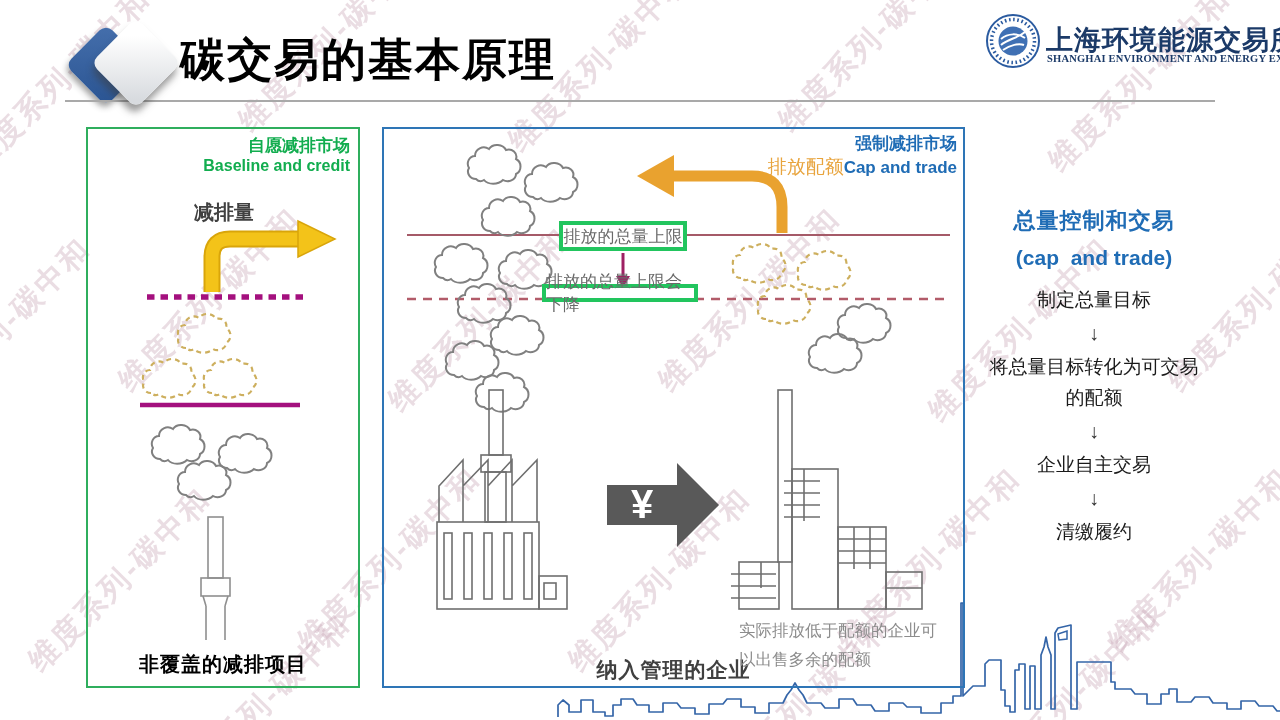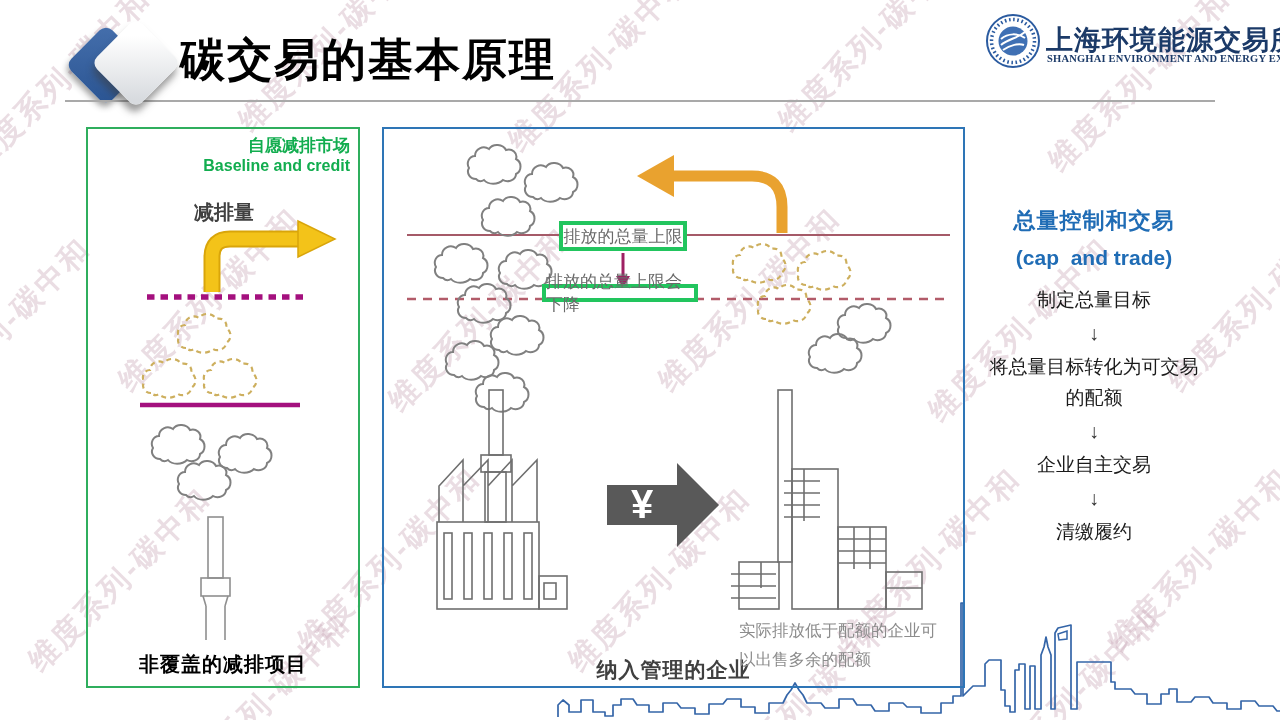--- a/index.html
+++ b/index.html
@@ -209,20 +209,26 @@
         <rect x="355" y="433" width="40" height="47"></rect>
         <path d="M347,445 H392 M347,457 H392 M347,469 H392 M377,433 V459"></path>
         <rect x="408" y="340" width="46" height="140"></rect>
         <path d="M400,352 H436 M400,364 H436 M400,376 H436 M400,388 H436 M420,340 V392"></path>
         <rect x="454" y="398" width="48" height="82"></rect>
         <path d="M454,410 H502 M454,422 H502 M454,434 H502 M470,398 V440 M486,398 V440"></path>
         <rect x="502" y="443" width="36" height="37"></rect>
         <path d="M502,459 H538"></path>
       </g>
     </svg>
+    <div class="mp-titles">
+      <div class="mp-cn">强制减排市场</div>
+      <div>
+        <span class="mp-quota">排放配额</span><span class="mp-en">Cap and trade</span>
+      </div>
+    </div>
     <div class="cap-box cap-box1">排放的总量上限</div>
     <div class="cap-box cap-box2">排放的总量上限会下降</div>
     <div class="yuan">¥</div>
     <div class="note note-right">
       <div>实际排放低于配额的企业可</div>
       <div>以出售多余的配额</div>
     </div>
     <div class="mp-bottom">纳入管理的企业</div>
   </div>
 

